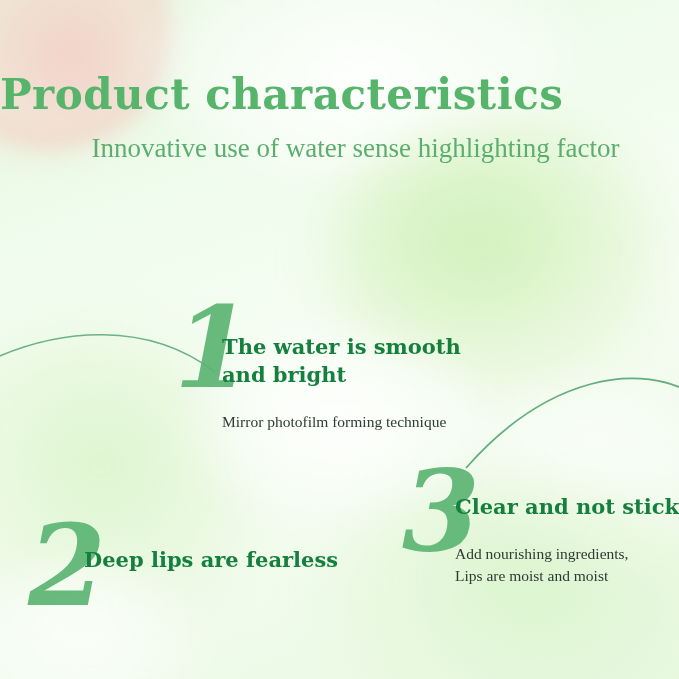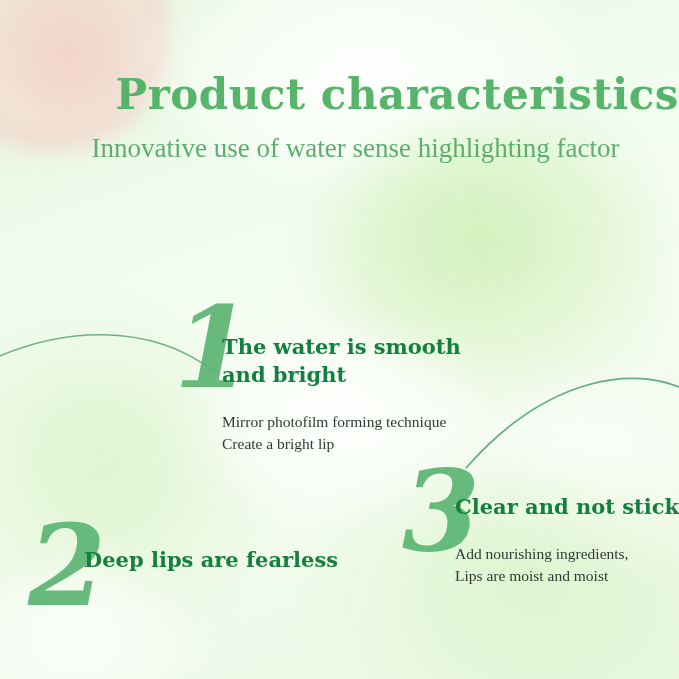--- a/index.html
+++ b/index.html
@@ -133,21 +133,21 @@
     inset: 0;
     pointer-events: none;
   }
 
   
   .title {
     position: absolute;
     left: 0;
     right: 0;
     top: 70px;
-    text-align: right;
+    text-align: left;
     font-family: "DejaVu Serif", serif;
     font-weight: bold;
     font-size: 42px;
     letter-spacing: 0.5px;
     color: #56b46b;
     white-space: nowrap;
   }
   .subtitle {
     position: absolute;
     left: 0;
@@ -226,21 +226,20 @@
   <div class="subtitle">Innovative use of water sense highlighting factor</div>
 
   <div class="numeral" id="num-1">1</div>
   <div class="feature" id="feature-1">
     <div class="f-head">
       <div>The water is smooth</div>
       <div>and bright</div>
     </div>
     <div class="f-body">
       <div>Mirror photofilm forming technique</div>
-      <div>Create a bright lip</div>
     </div>
   </div>
 
   <div class="numeral" id="num-2">2</div>
   <div class="feature" id="feature-2">
     <div class="f-head">
       <div>Deep lips are fearless</div>
     </div>
   </div>
 

